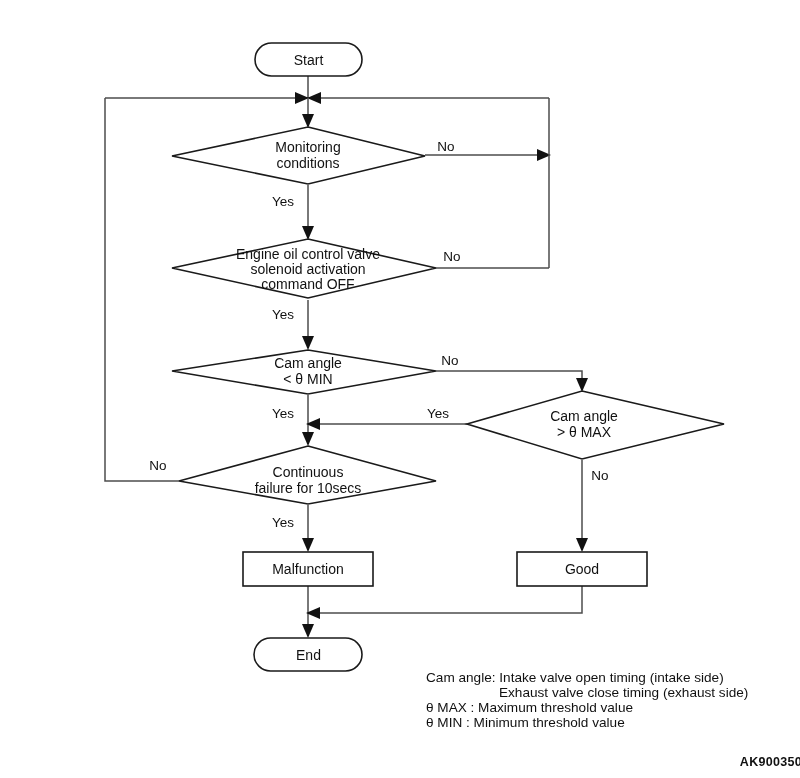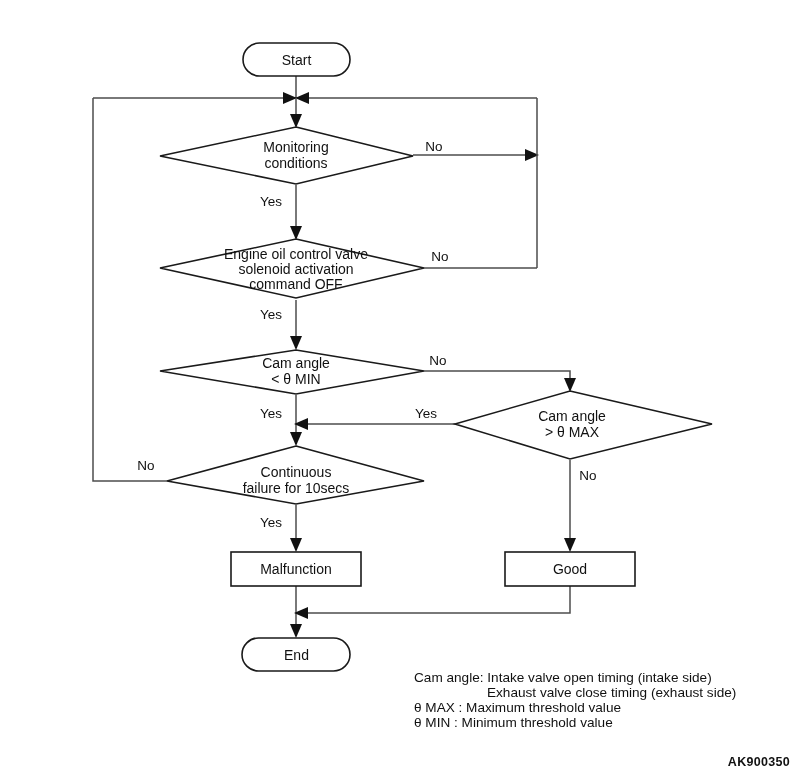--- a/index.html
+++ b/index.html
@@ -9,21 +9,21 @@
   }
   body {
     width: 800px;
     height: 778px;
     font-family: "Liberation Sans", sans-serif;
     position: relative;
     overflow: hidden;
   }
   #flow-root {
     position: absolute;
-    left: 0;
+    left: 12px;
     top: 0;
     width: 644px;
     height: 778px;
   }
   svg#flowchart {
     display: block;
     width: 800px;
     height: 778px;
   }
   .shape {

